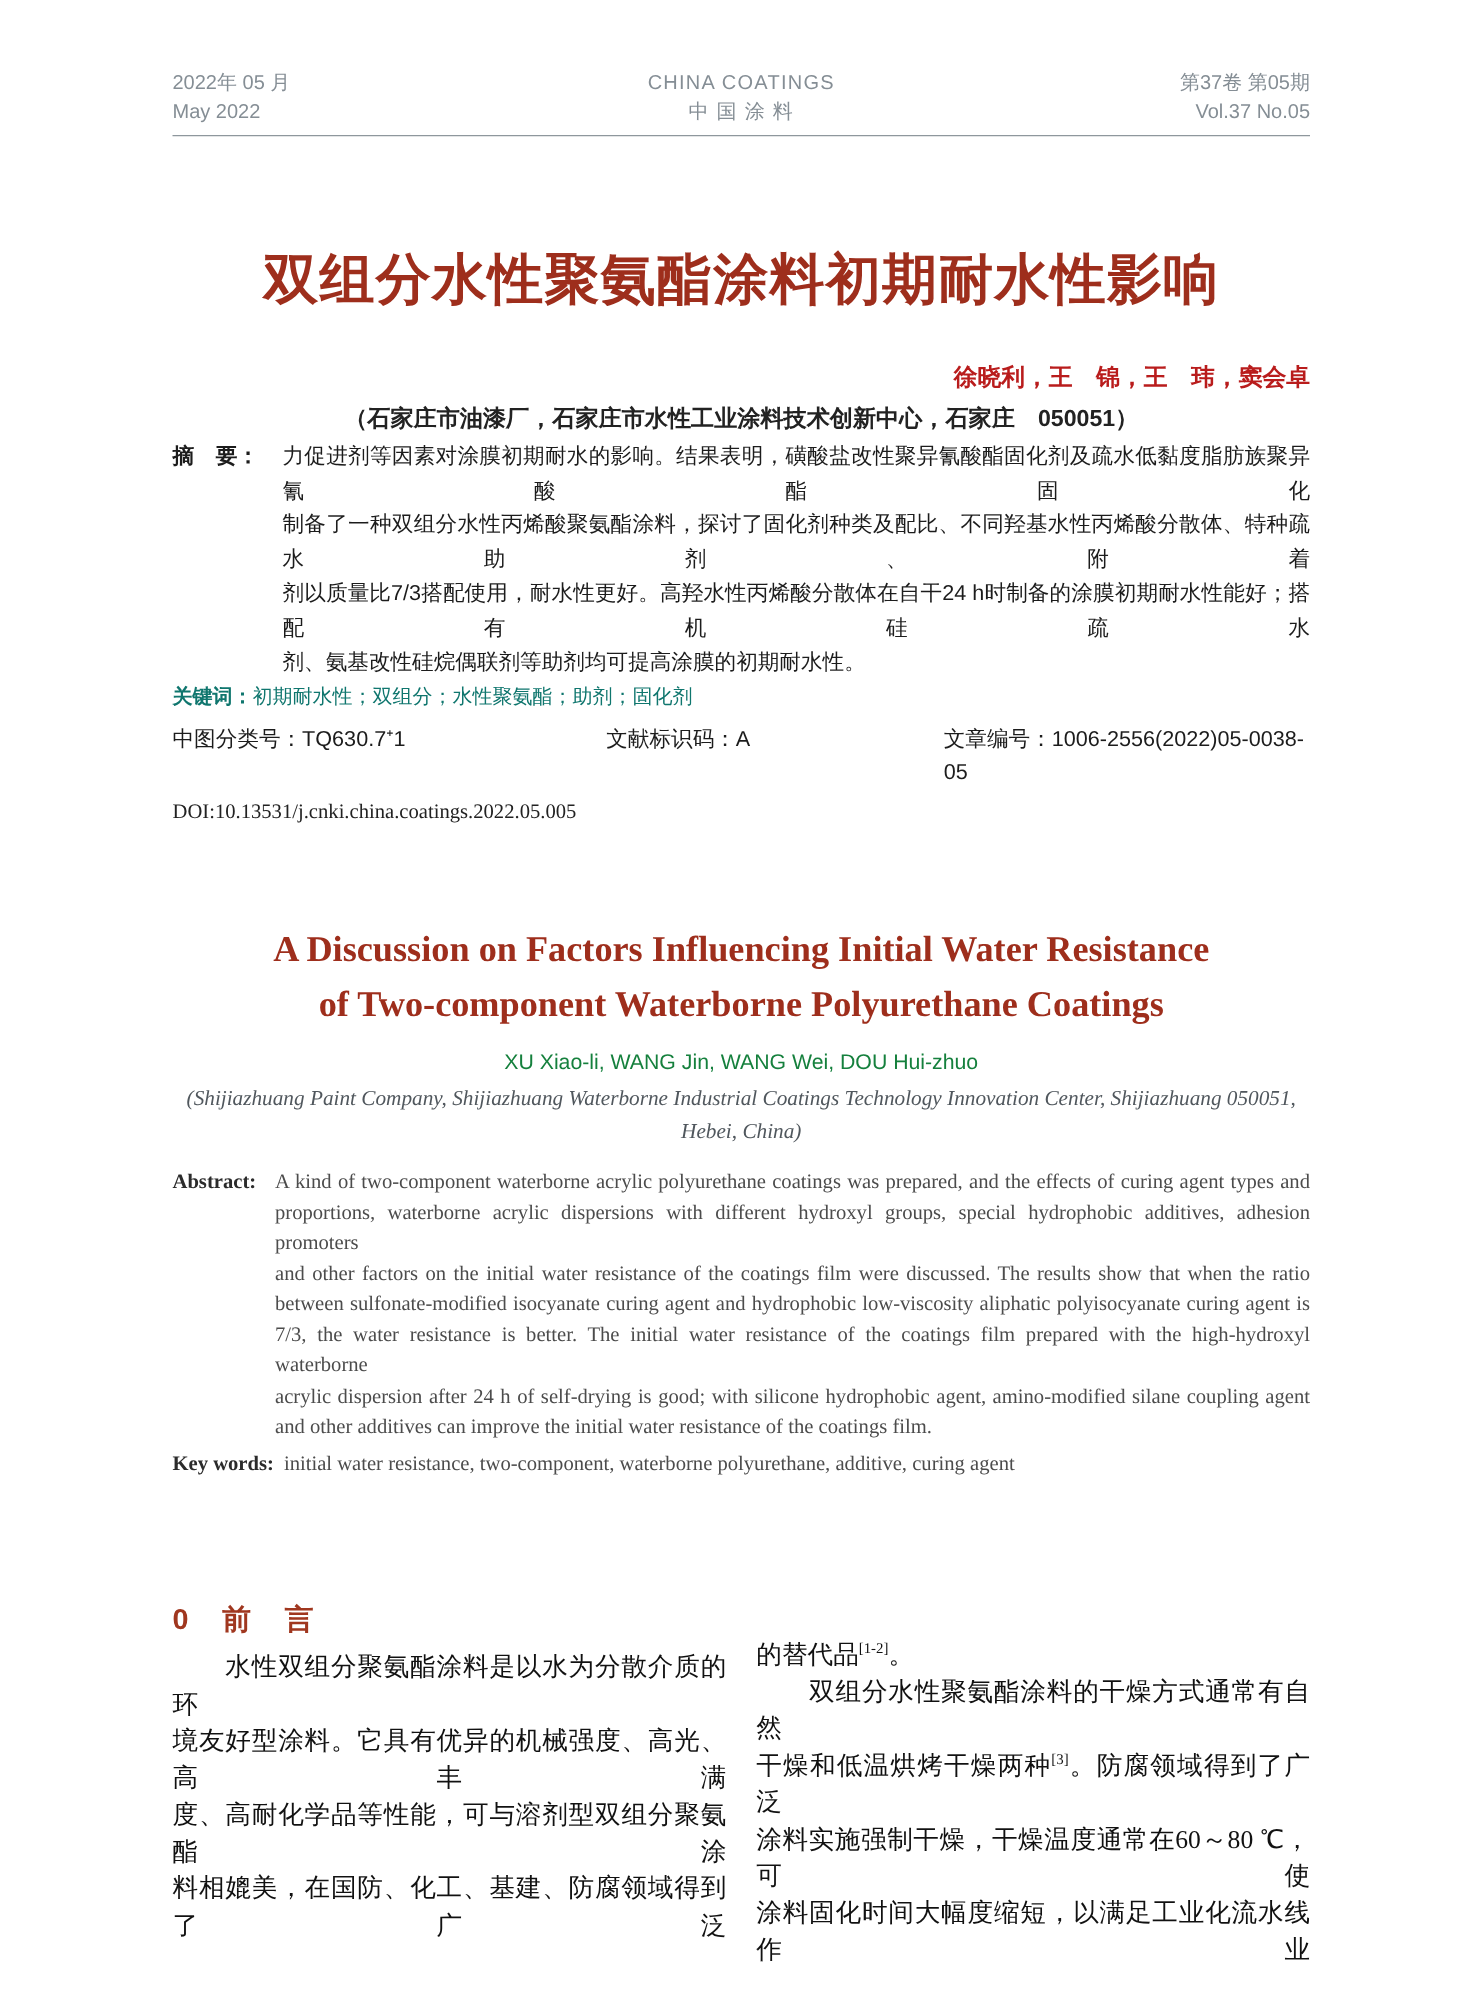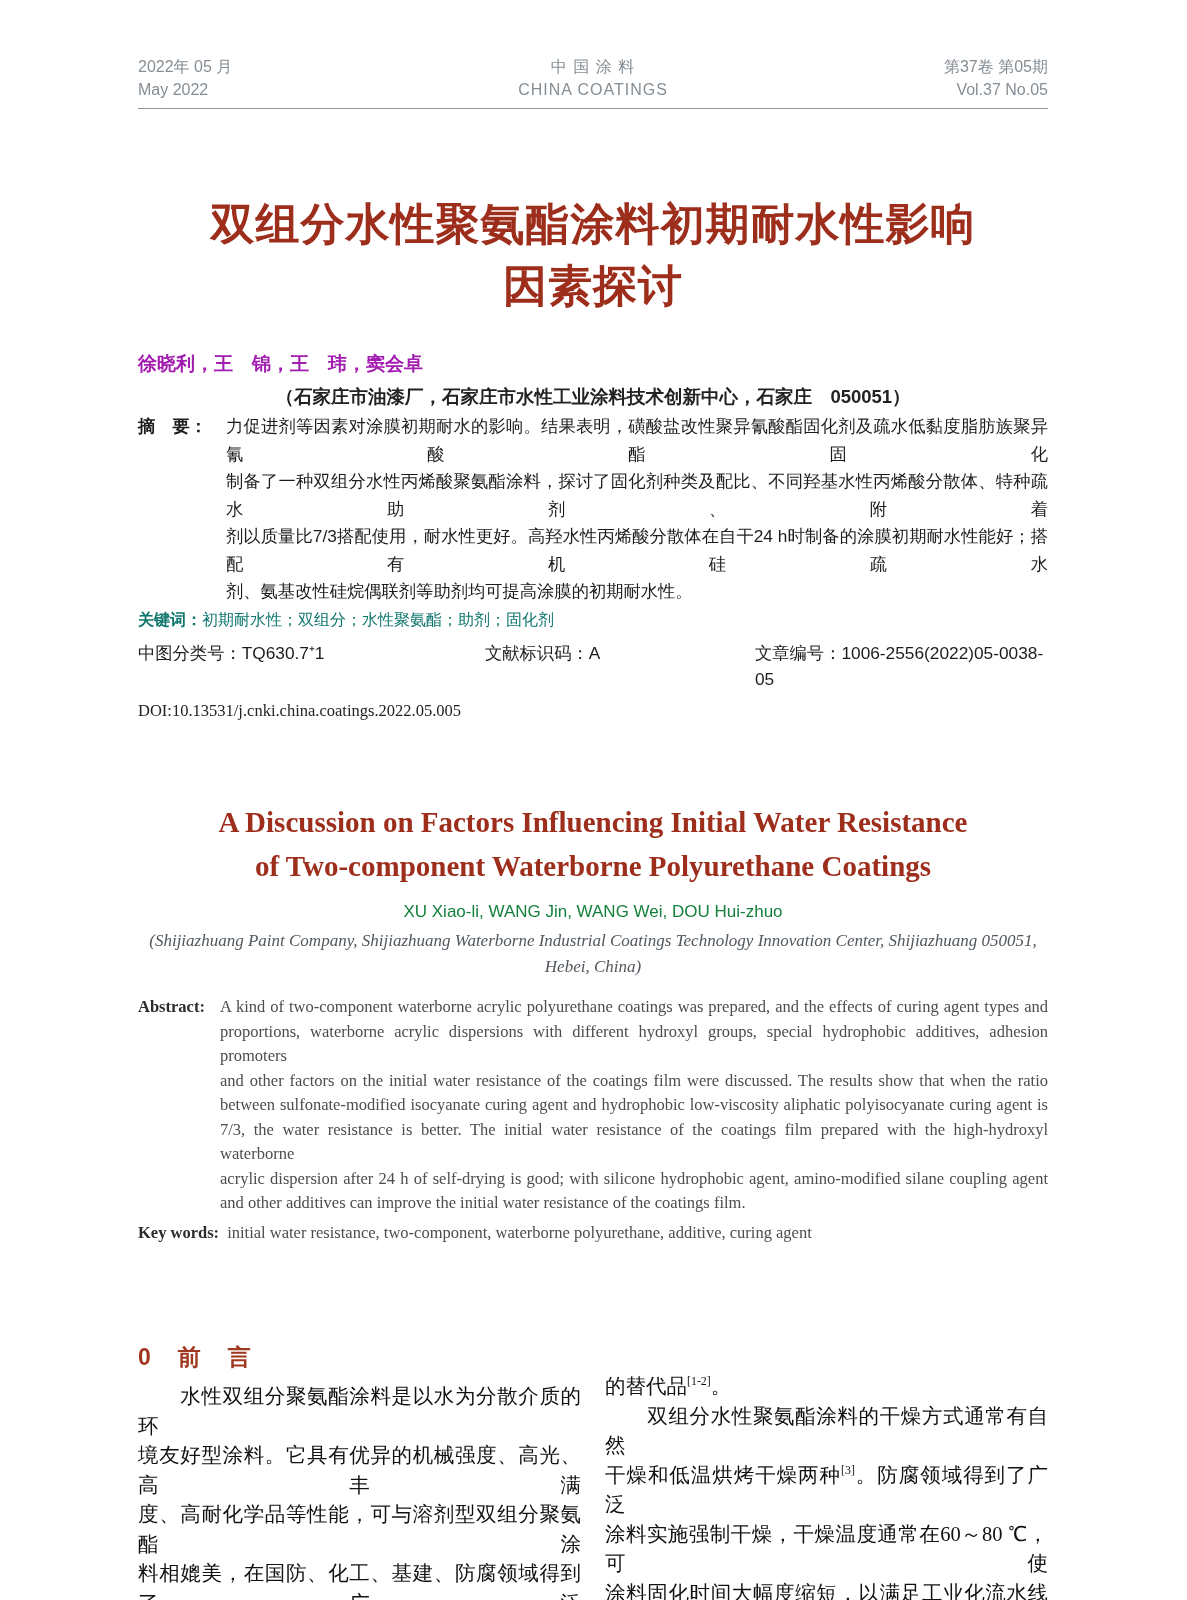--- a/index.html
+++ b/index.html
@@ -37,24 +37,24 @@
     text-align: center;
     color: #9e2e1c;
     font-size: 44px;
     font-weight: 700;
     line-height: 62px;
     letter-spacing: 1px;
     font-family: "Liberation Sans", sans-serif;
   }
   .cn-authors {
     margin-top: 34px;
-    text-align: left;
+    text-align: right;
     font-size: 19px;
     font-weight: 700;
-    color: #a21caf;
+    color: #b91c1c;
   }
   .cn-affil {
     margin-top: 7px;
     text-align: center;
     font-size: 18.5px;
     font-weight: 700;
     color: #222;
   }
 
   
@@ -161,32 +161,31 @@
 
 <div class="page">
   <div class="content">
 
     <div class="jheader">
       <div class="cell-l">
         <div>2022年 05 月</div>
         <div>May 2022</div>
       </div>
       <div class="cell-c">
+        <div>CHINA COATINGS</div>
         <div>中 国 涂 料</div>
-        <div>CHINA COATINGS</div>
       </div>
       <div class="cell-r">
         <div>第37卷 第05期</div>
         <div>Vol.37  No.05</div>
       </div>
     </div>
 
     <h1 class="cn-title">
       <div>双组分水性聚氨酯涂料初期耐水性影响</div>
-      <div>因素探讨</div>
     </h1>
 
     <div class="cn-authors">徐晓利，王　锦，王　玮，窦会卓</div>
     <div class="cn-affil">（石家庄市油漆厂，石家庄市水性工业涂料技术创新中心，石家庄　050051）</div>
 
     <div class="cn-abstract hang">
       <span class="hang-label">摘　要：</span>
       <div class="hang-body lines last-auto">
           <div class="line">力促进剂等因素对涂膜初期耐水的影响。结果表明，磺酸盐改性聚异氰酸酯固化剂及疏水低黏度脂肪族聚异氰酸酯固化</div>
           <div class="line">制备了一种双组分水性丙烯酸聚氨酯涂料，探讨了固化剂种类及配比、不同羟基水性丙烯酸分散体、特种疏水助剂、附着</div>

